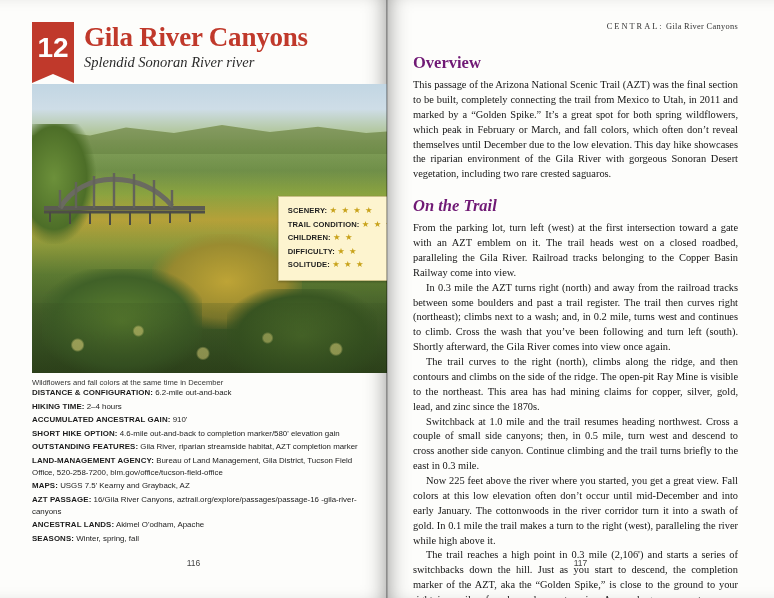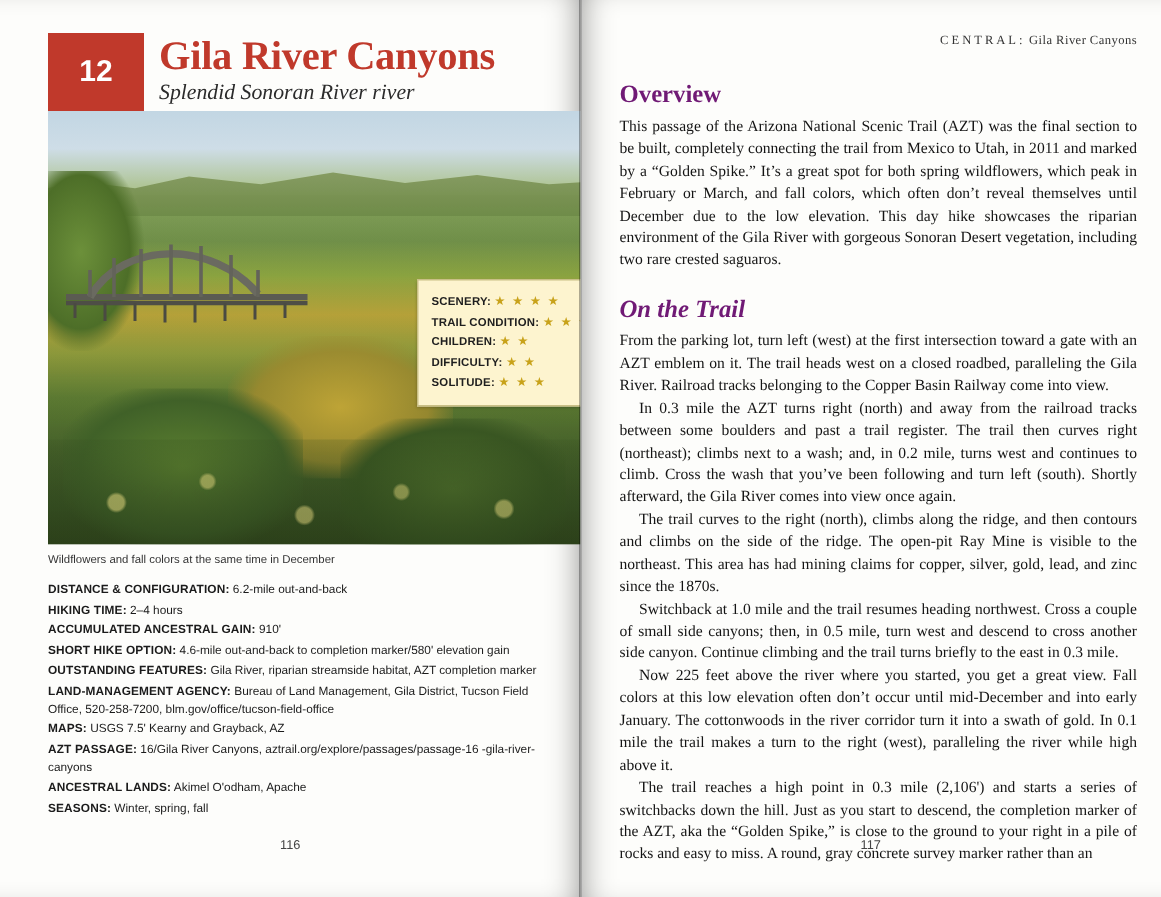--- a/index.html
+++ b/index.html
@@ -27,47 +27,47 @@
     box-sizing: border-box;
     overflow: hidden;
   }
   .page-left {
     width: 387px;
     padding: 22px 22px 10px 32px;
     box-shadow: inset -14px 0 22px -14px rgba(0,0,0,0.45);
   }
   .page-right {
     width: 387px;
-    padding: 22px 16px 10px 26px;
+    padding: 22px 36px 10px 26px;
     box-shadow: inset 14px 0 22px -14px rgba(0,0,0,0.45);
   }
   .gutter {
     position: absolute;
     left: 386px;
     top: 0;
     width: 2px;
     height: 598px;
     background: linear-gradient(to right, rgba(0,0,0,0.35), rgba(0,0,0,0.12));
     z-index: 5;
   }
 
   
   .hdr {
     display: flex;
     align-items: flex-start;
     gap: 10px;
   }
   .chapter-badge {
-    width: 64px;
+    width: 42px;
     height: 52px;
     background: #c0392b;
     color: #ffffff;
     font-family: "Liberation Sans", sans-serif;
     font-weight: bold;
-    font-size: 20px;
+    font-size: 28px;
     display: flex;
     align-items: center;
     justify-content: center;
     flex: 0 0 auto;
     position: relative;
   }
   .chapter-badge::after {
     content: "";
     position: absolute;
     bottom: -9px;
@@ -92,20 +92,21 @@
     font-style: italic;
     font-size: 14.5px;
     color: #2b2b2b;
     margin: 4px 0 0 0;
     line-height: 1.1;
   }
 
   
   .photo-wrap {
     position: relative;
+    margin-top: 10px;
     width: 380px;
     height: 289px;
     overflow: hidden;
   }
   .photo {
     position: absolute;
     inset: 0;
     background:
       linear-gradient(to bottom, rgba(255,255,255,0.05), rgba(0,0,0,0.05)),
       linear-gradient(to bottom,
@@ -199,21 +200,20 @@
   .caption {
     font-family: "Liberation Sans", sans-serif;
     font-size: 7.6px;
     color: #333;
     margin-top: 5px;
     width: 333px;
   }
 
   
   .facts {
-    margin-top: 10px;
     width: 340px;
     font-family: "Liberation Sans", sans-serif;
     font-size: 7.9px;
     line-height: 1.52;
     color: #1b1b1b;
   }
   .fact { margin-bottom: 1.5px; }
   .fact .k { font-weight: bold; letter-spacing: 0.1px; }
   .fact .v { }
 

